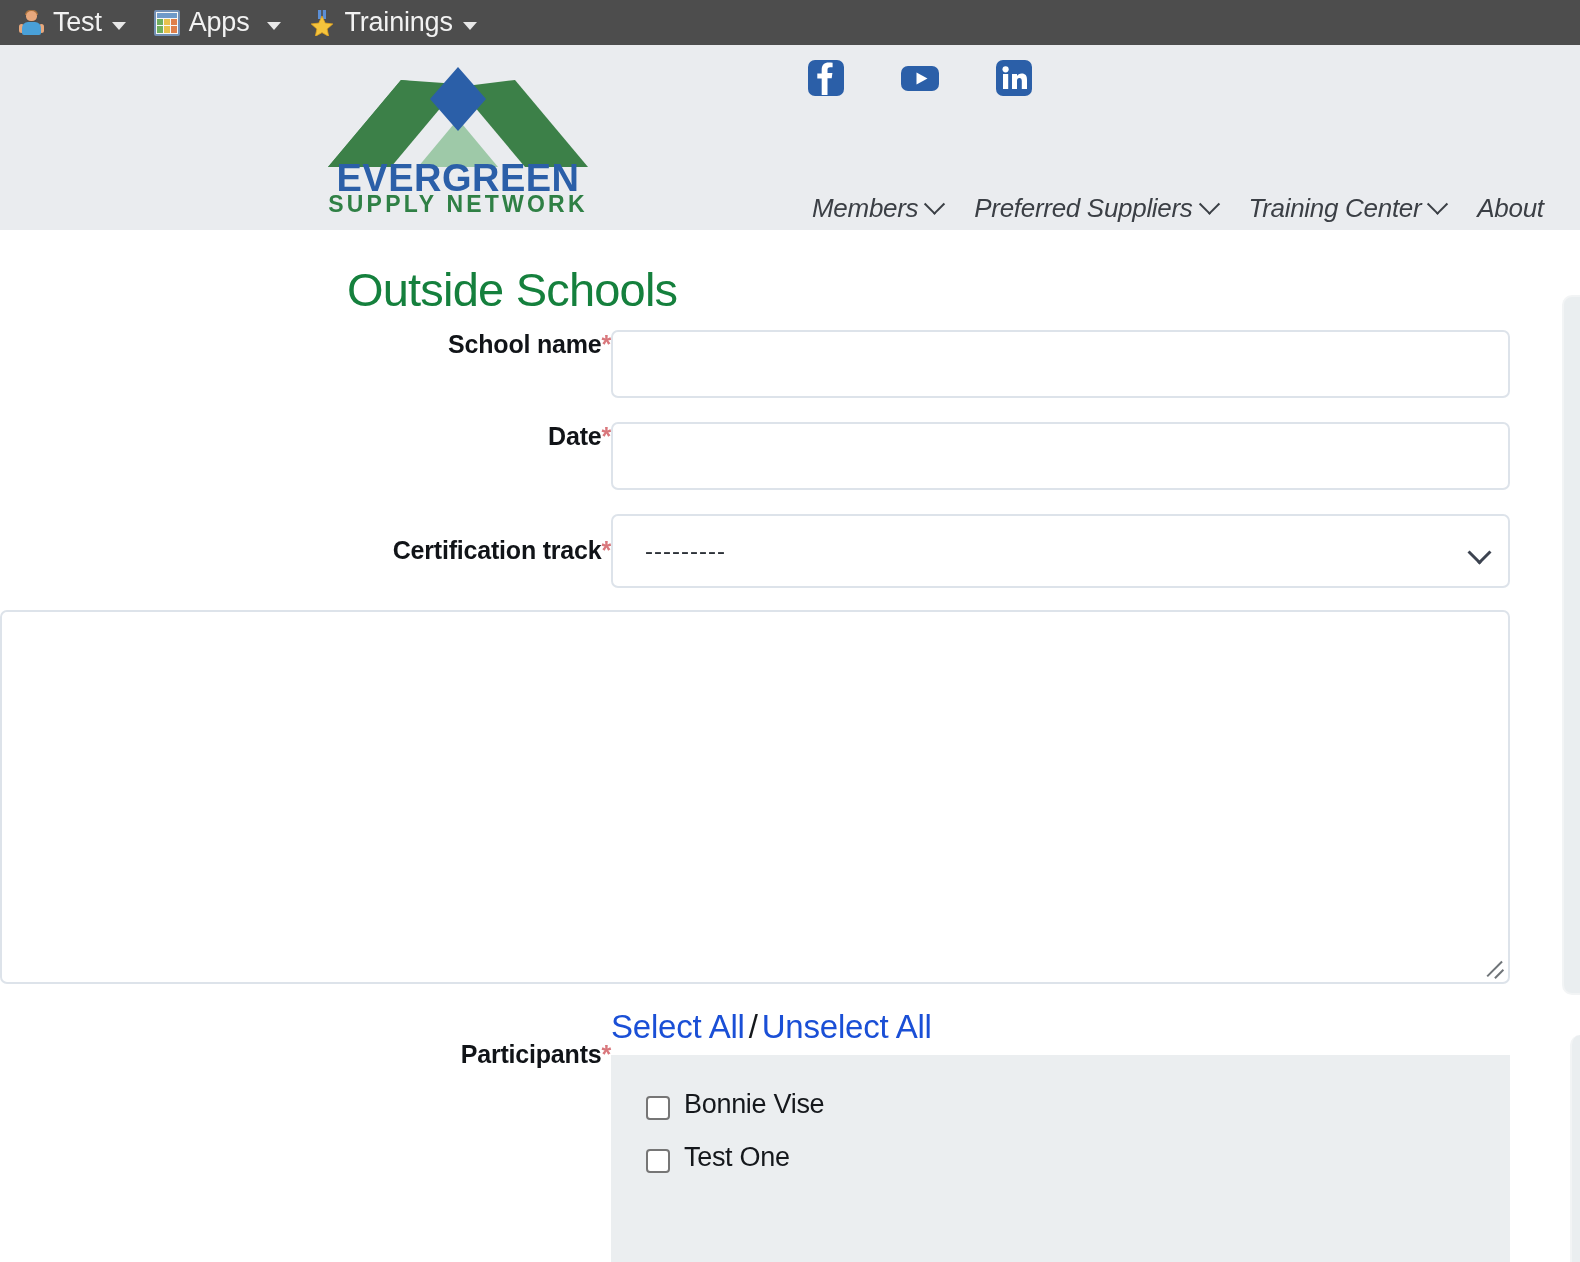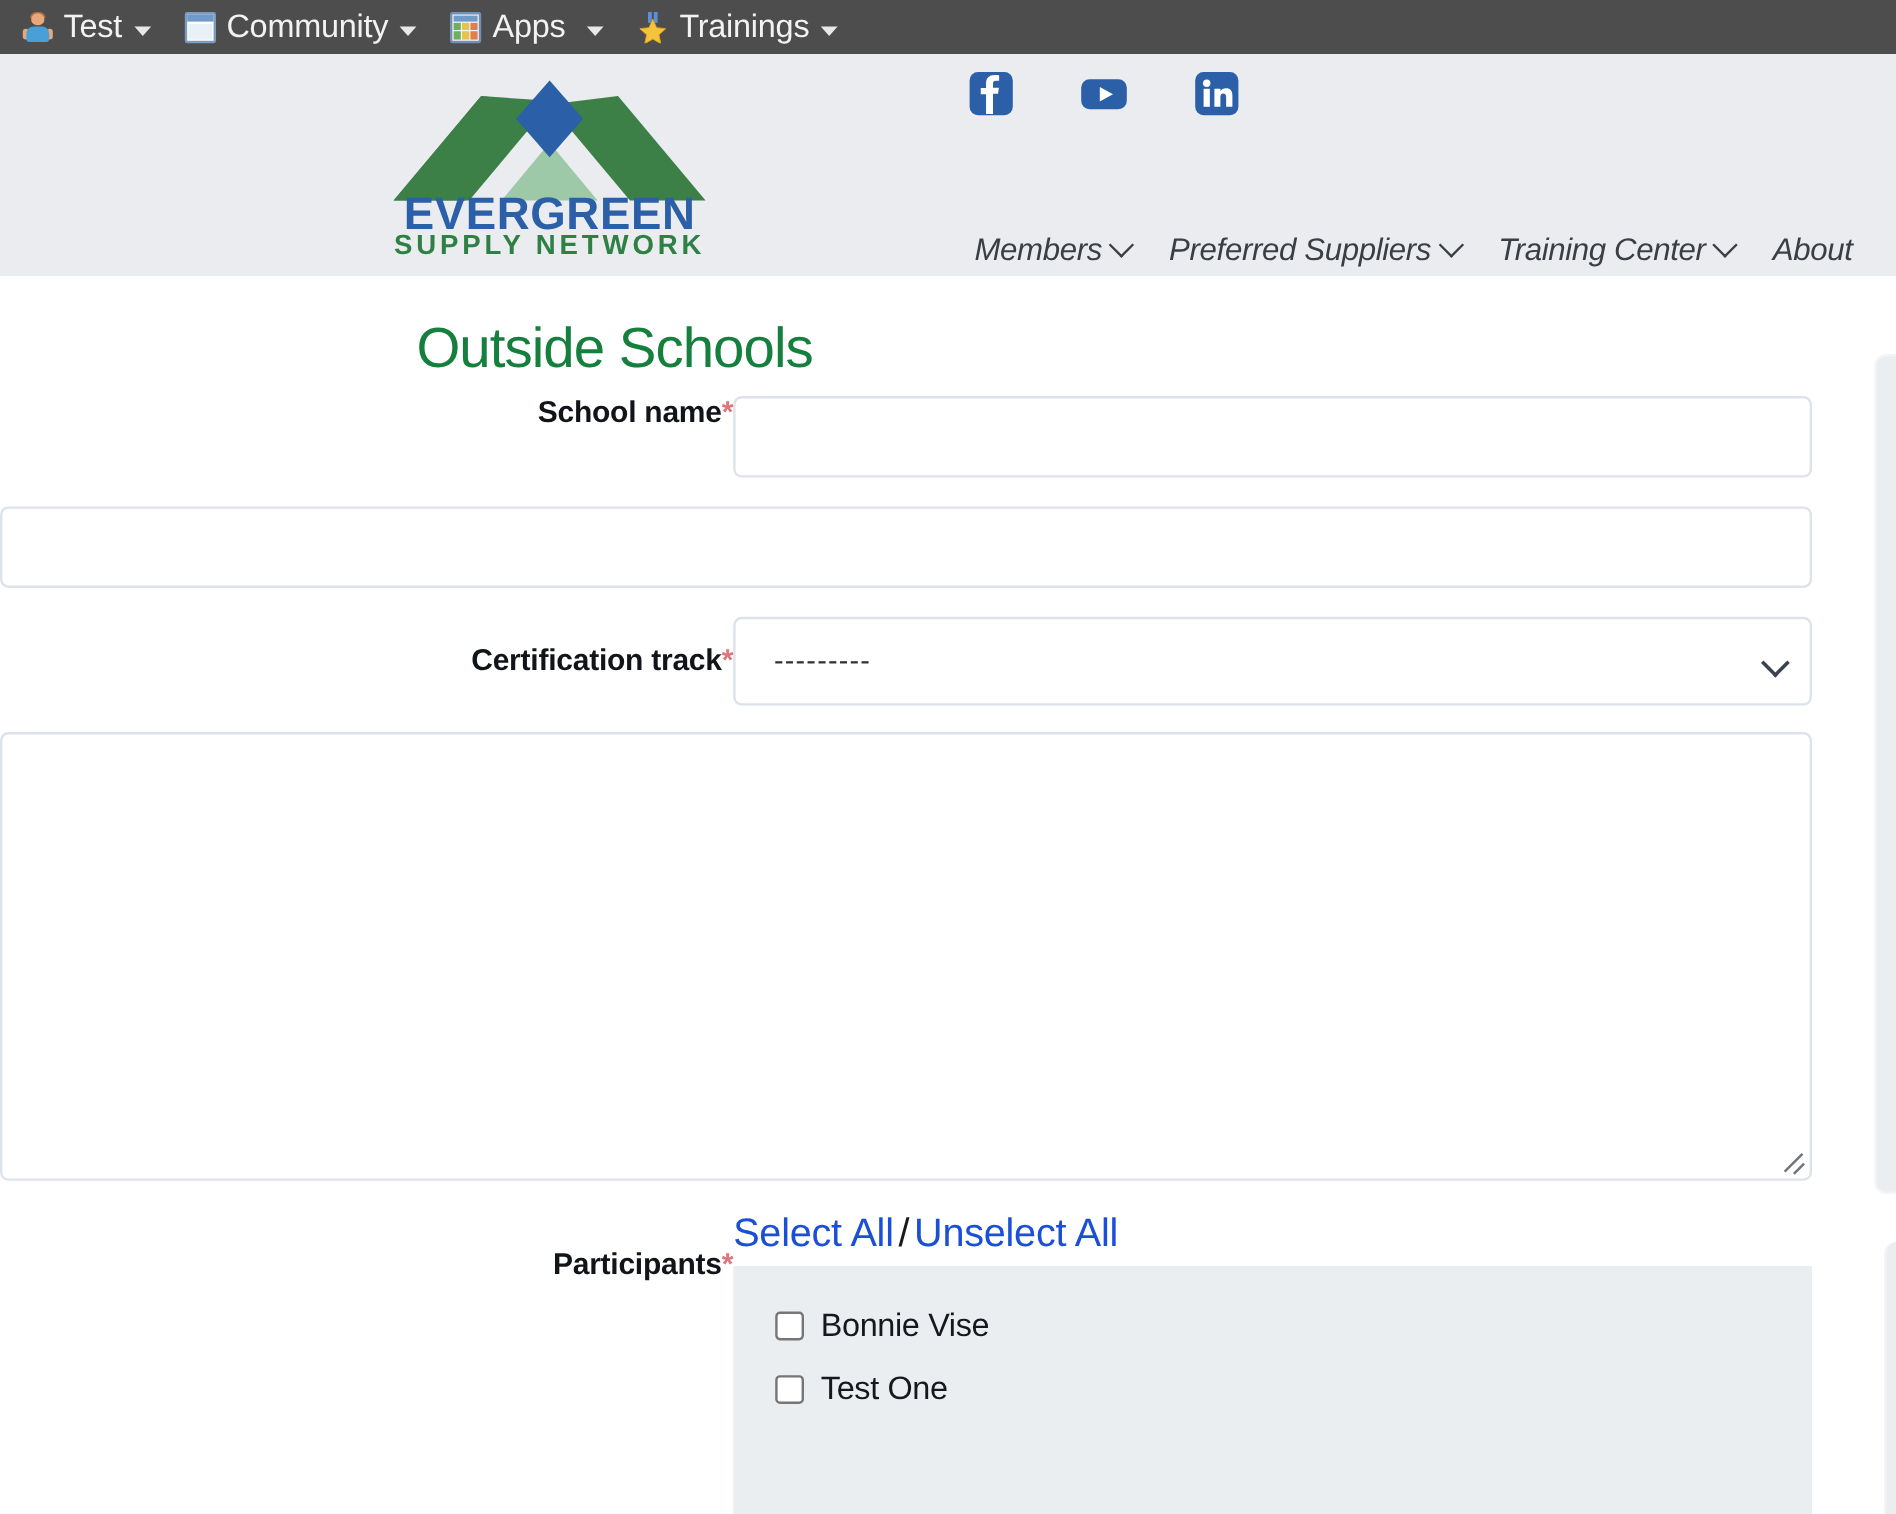--- a/index.html
+++ b/index.html
@@ -241,21 +241,21 @@
   .sel-links .slash { color: #15181c; padding: 0 4px; }
 
   .chk-box {
     width: 100%;
     min-height: 212px;
     background: #ebeef0;
     border: none;
     padding: 34px 0 0 24px;
   }
   .chk-item {
-    display: flex; align-items: center; gap: 14px;
+    display: flex; align-items: flex-end; gap: 14px;
     margin-bottom: 22px;
     padding-left: 11px;
   }
   .chk-square {
     width: 24px; height: 24px;
     background: #ffffff;
     border: 2px solid #767676;
     border-radius: 4px;
     flex: none;
   }
@@ -287,28 +287,20 @@
       <span class="hair"></span>
         <span class="head"></span>
       <span class="arm-l"></span>
         <span class="arm-r"></span>
         <span class="body"></span>
     </span>
     <span>Test</span>
     <span class="caret"></span>
   </div>
 
-  <div class="tb-item">
-    <span class="tb-icon ic-window">
-      <span class="bar"></span>
-        <span class="pane"></span>
-    </span>
-    <span>Community</span>
-    <span class="caret"></span>
-  </div>
 
   <div class="tb-item">
     <span class="tb-icon ic-apps">
       <i class="top"></i>
       <i style="background:#6fae5e"></i>
         <i style="background:#e8c14e"></i>
         <i style="background:#e07f4a"></i>
       <i style="background:#6fae5e"></i>
         <i style="background:#e8c14e"></i>
         <i style="background:#e07f4a"></i>
@@ -401,20 +393,21 @@
   <div class="form">
 
     <div class="form-row">
       <div class="f-label"><span>School name</span><span class="req">*</span></div>
       <div class="f-control">
         <input class="txt-input" type="text" value="" placeholder="" style="">
       </div>
     </div>
 
     <div class="form-row">
+      <div class="f-label"><span>Date</span><span class="req">*</span></div>
       <div class="f-control">
         <input class="txt-input" type="text" value="" placeholder="" style="">
       </div>
     </div>
 
     <div class="form-row" style="margin-bottom:22px;">
       <div class="f-label" style="padding-top:22px;"><span>Certification track</span><span class="req">*</span></div>
       <div class="f-control">
         <div class="sel-wrap">
           <div class="sel-input">---------</div>

